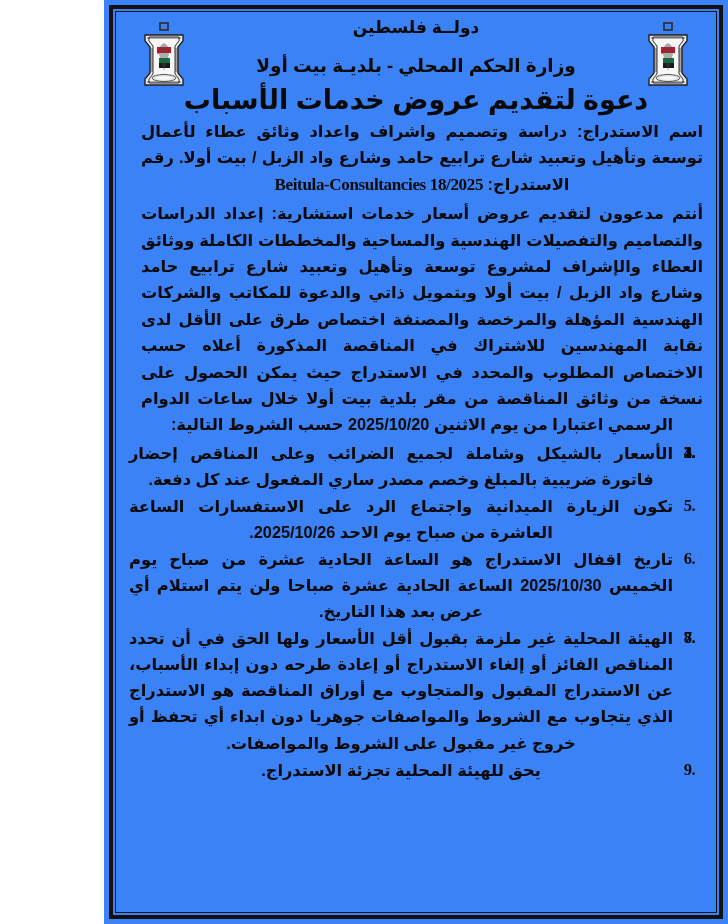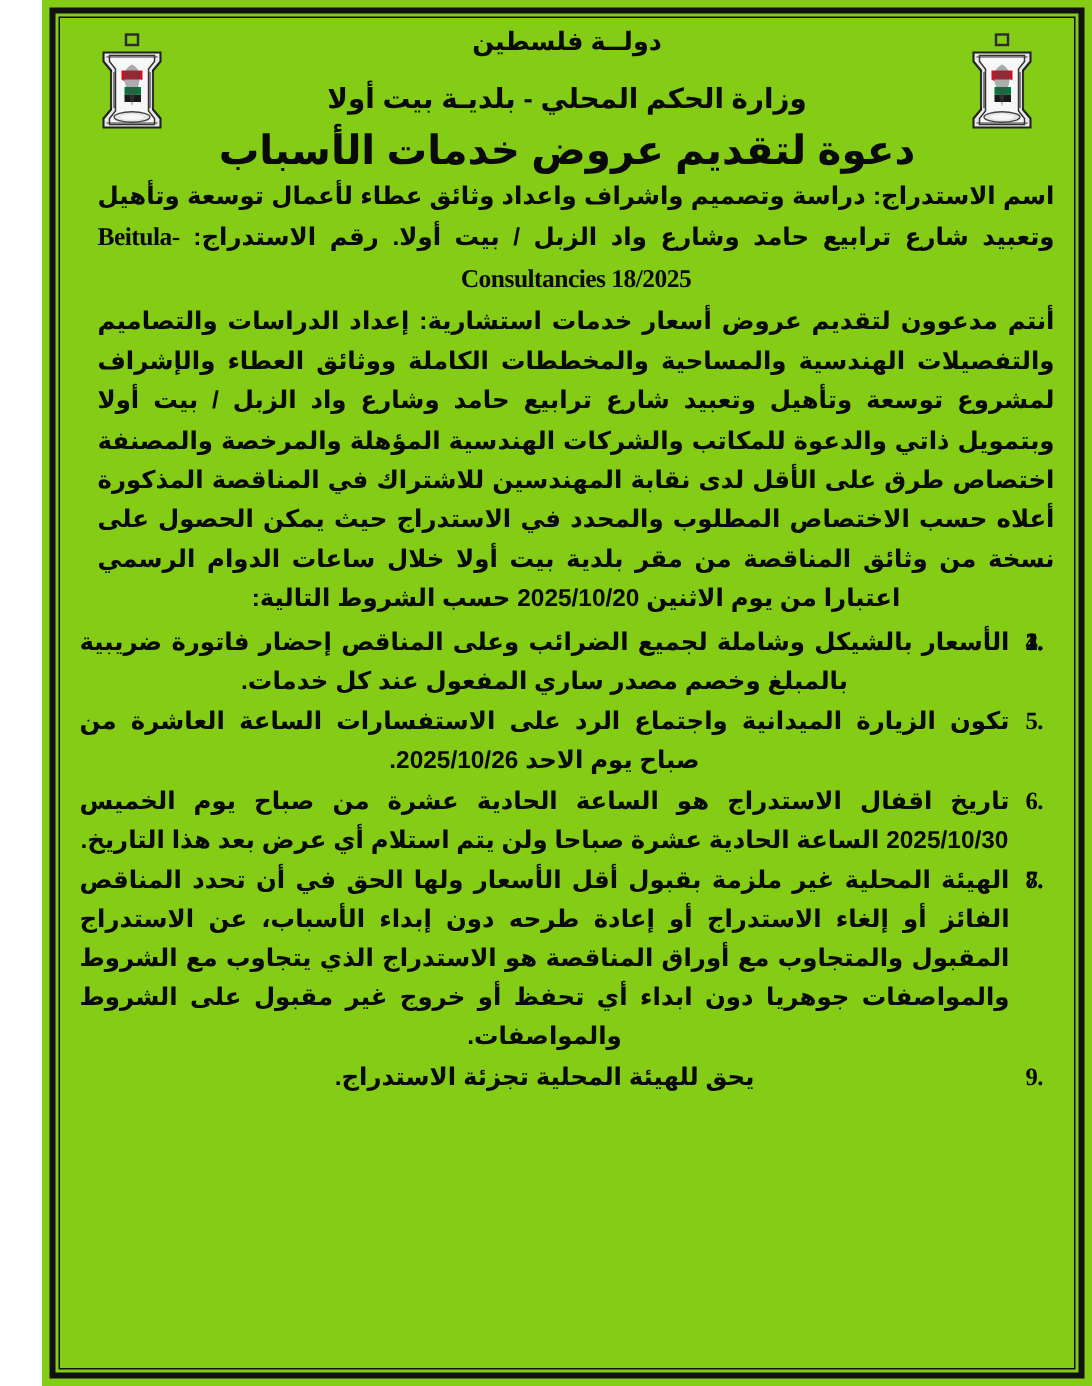--- a/index.html
+++ b/index.html
@@ -10,24 +10,24 @@
   body {
     width: 728px;
     height: 924px;
     font-family: "Liberation Serif", "DejaVu Serif", serif;
     color: #0a0a0a;
     overflow: hidden;
   }
 
   #page {
     position: relative;
-    width: 700px;
+    width: 624px;
     height: 924px;
     box-sizing: border-box;
-    background: #84cc16;
+    background: #3b82f6;
     padding: 4px;
   }
 
   .frame-outer {
     position: absolute;
     left: 5px; top: 5px; right: 5px; bottom: 5px;
     border: 4px solid #111;
     box-sizing: border-box;
   }
   .frame-inner {
@@ -217,21 +217,21 @@
         <span class="num">1.</span>
       </li>
       <li>
         <span class="num">2.</span>
       </li>
       <li class="short">
         <span class="num">3.</span>
       </li>
       <li>
         <span class="num">4.</span>
-        <span>الأسعار بالشيكل وشاملة لجميع الضرائب وعلى المناقص إحضار فاتورة ضريبية بالمبلغ وخصم مصدر ساري المفعول عند كل خدمات.</span>
+        <span>الأسعار بالشيكل وشاملة لجميع الضرائب وعلى المناقص إحضار فاتورة ضريبية بالمبلغ وخصم مصدر ساري المفعول عند كل دفعة.</span>
       </li>
       <li class="short">
         <span class="num">5.</span>
         <span>تكون الزيارة الميدانية واجتماع الرد على الاستفسارات الساعة العاشرة من صباح يوم الاحد 2025/10/26.</span>
       </li>
       <li>
         <span class="num">6.</span>
         <span>تاريخ اقفال الاستدراج هو الساعة الحادية عشرة من صباح يوم الخميس 2025/10/30 الساعة الحادية عشرة صباحا ولن يتم استلام أي عرض بعد هذا التاريخ.</span>
       </li>
       <li class="short">

